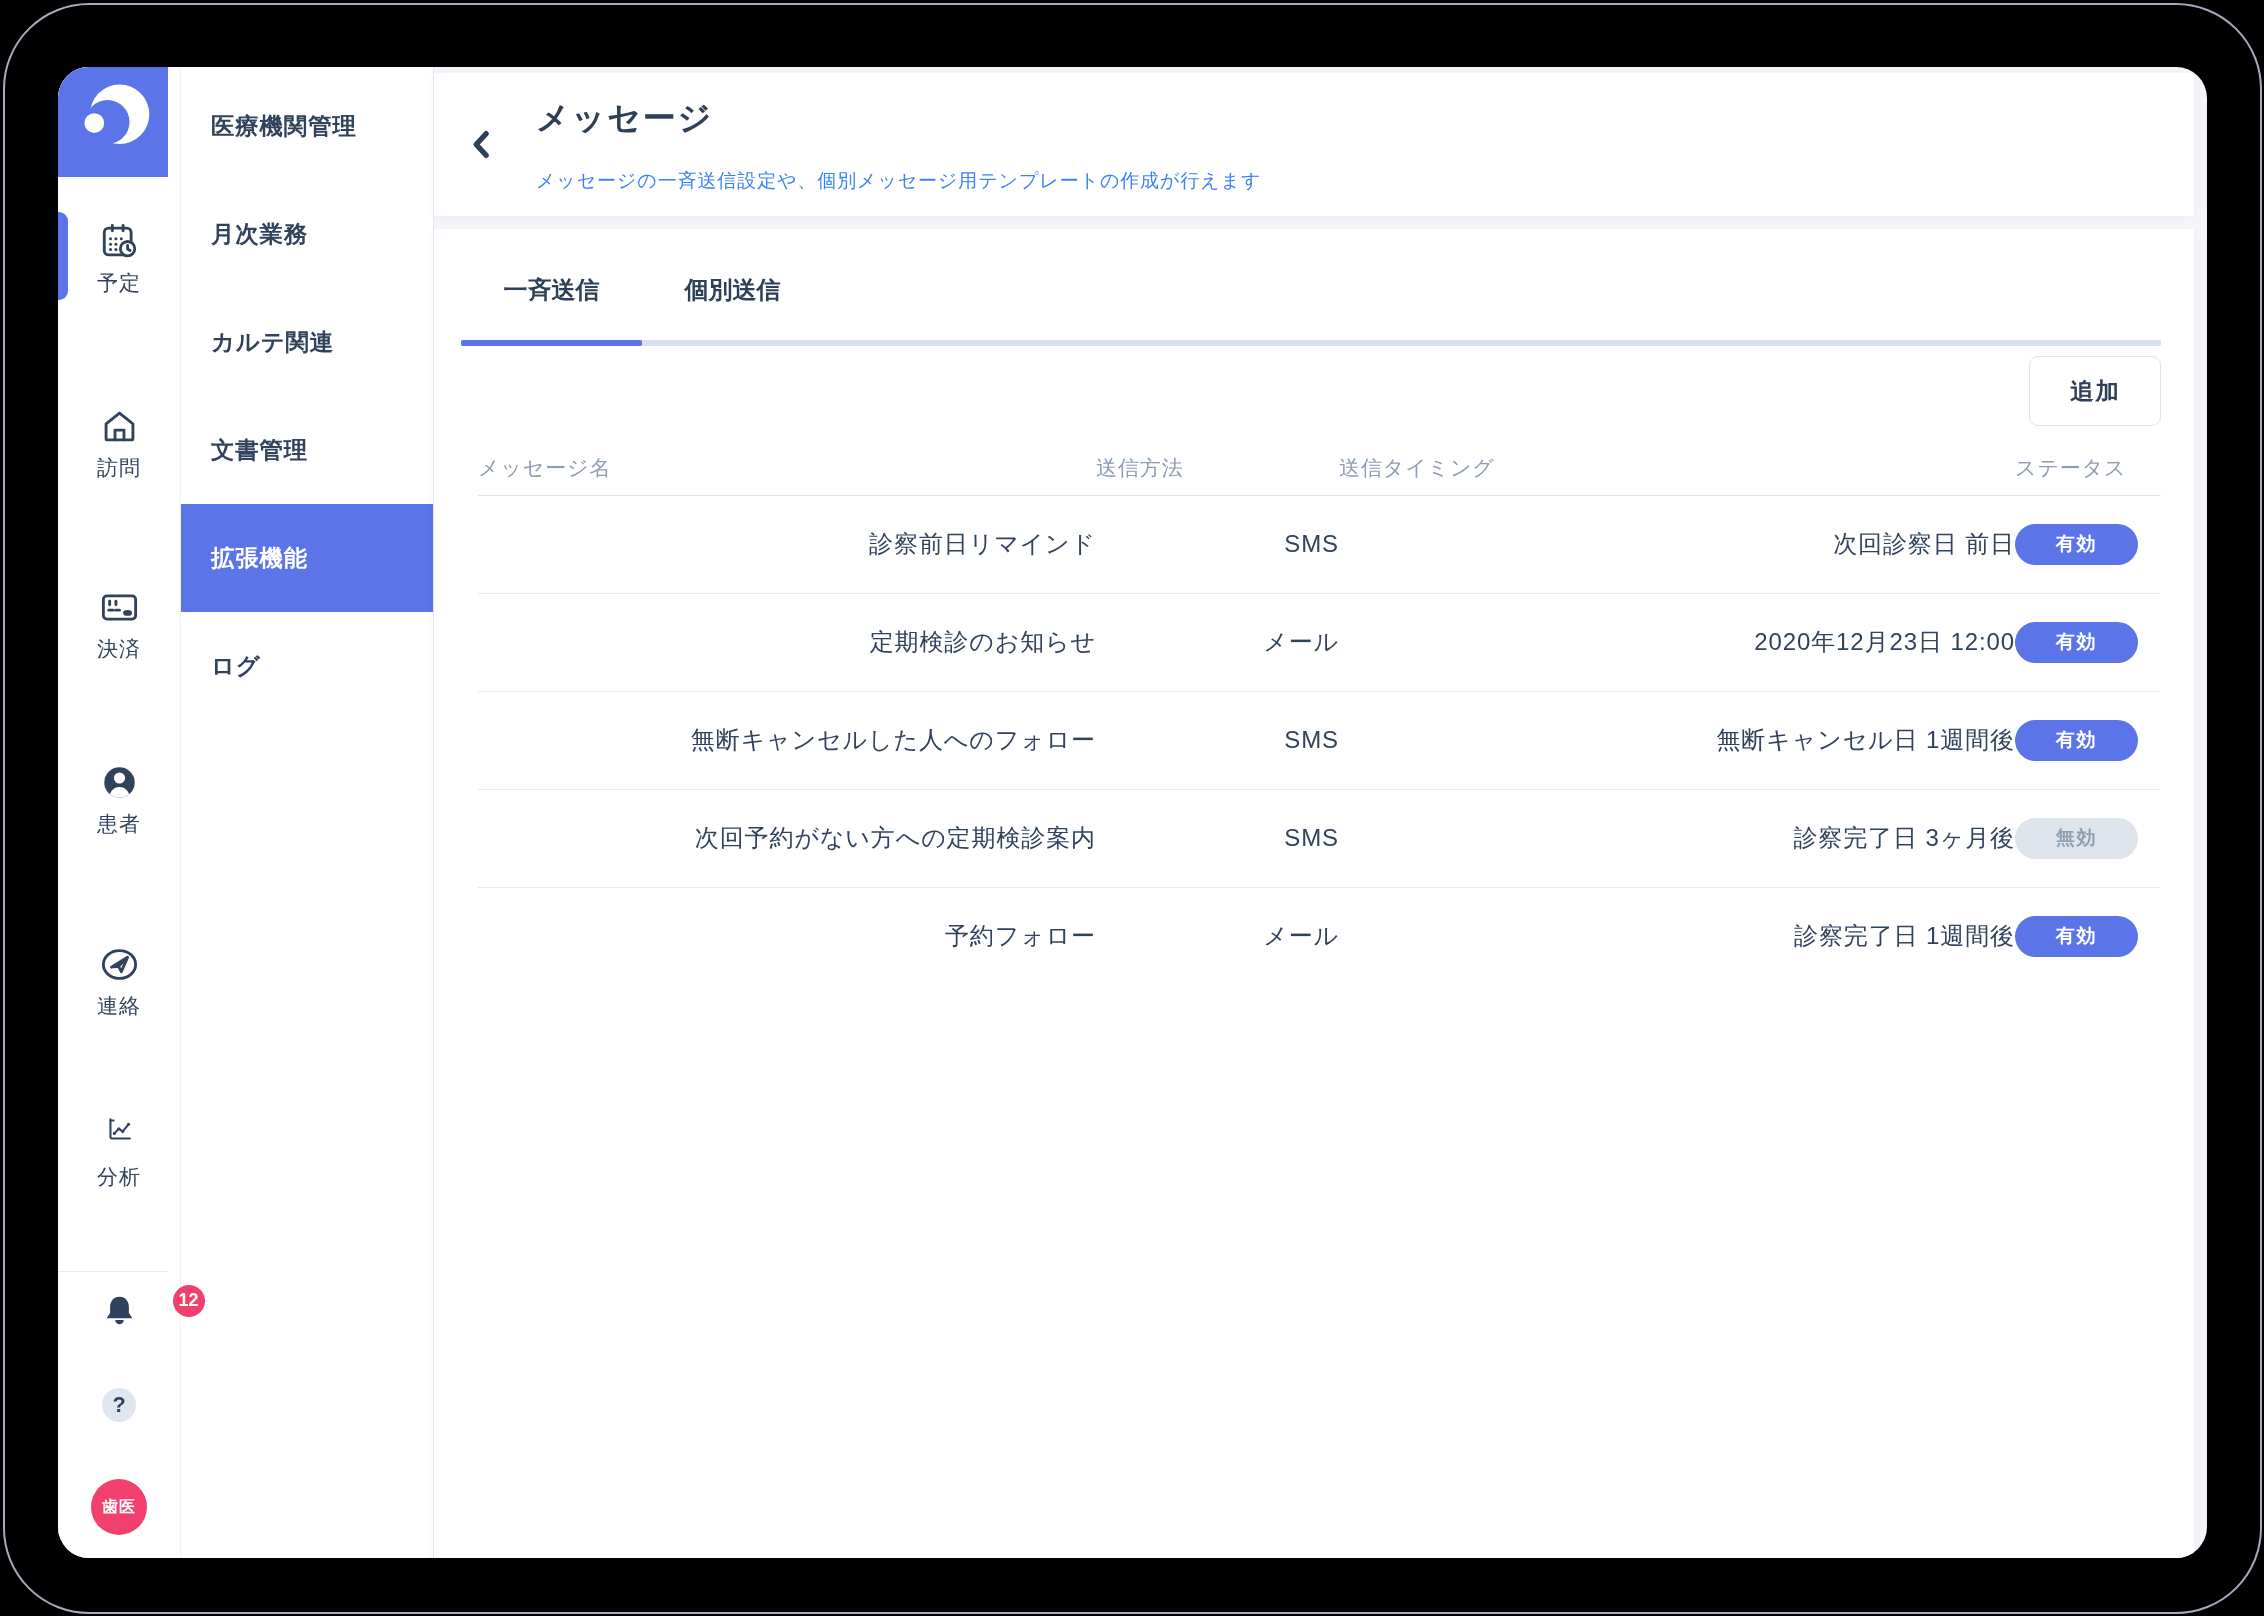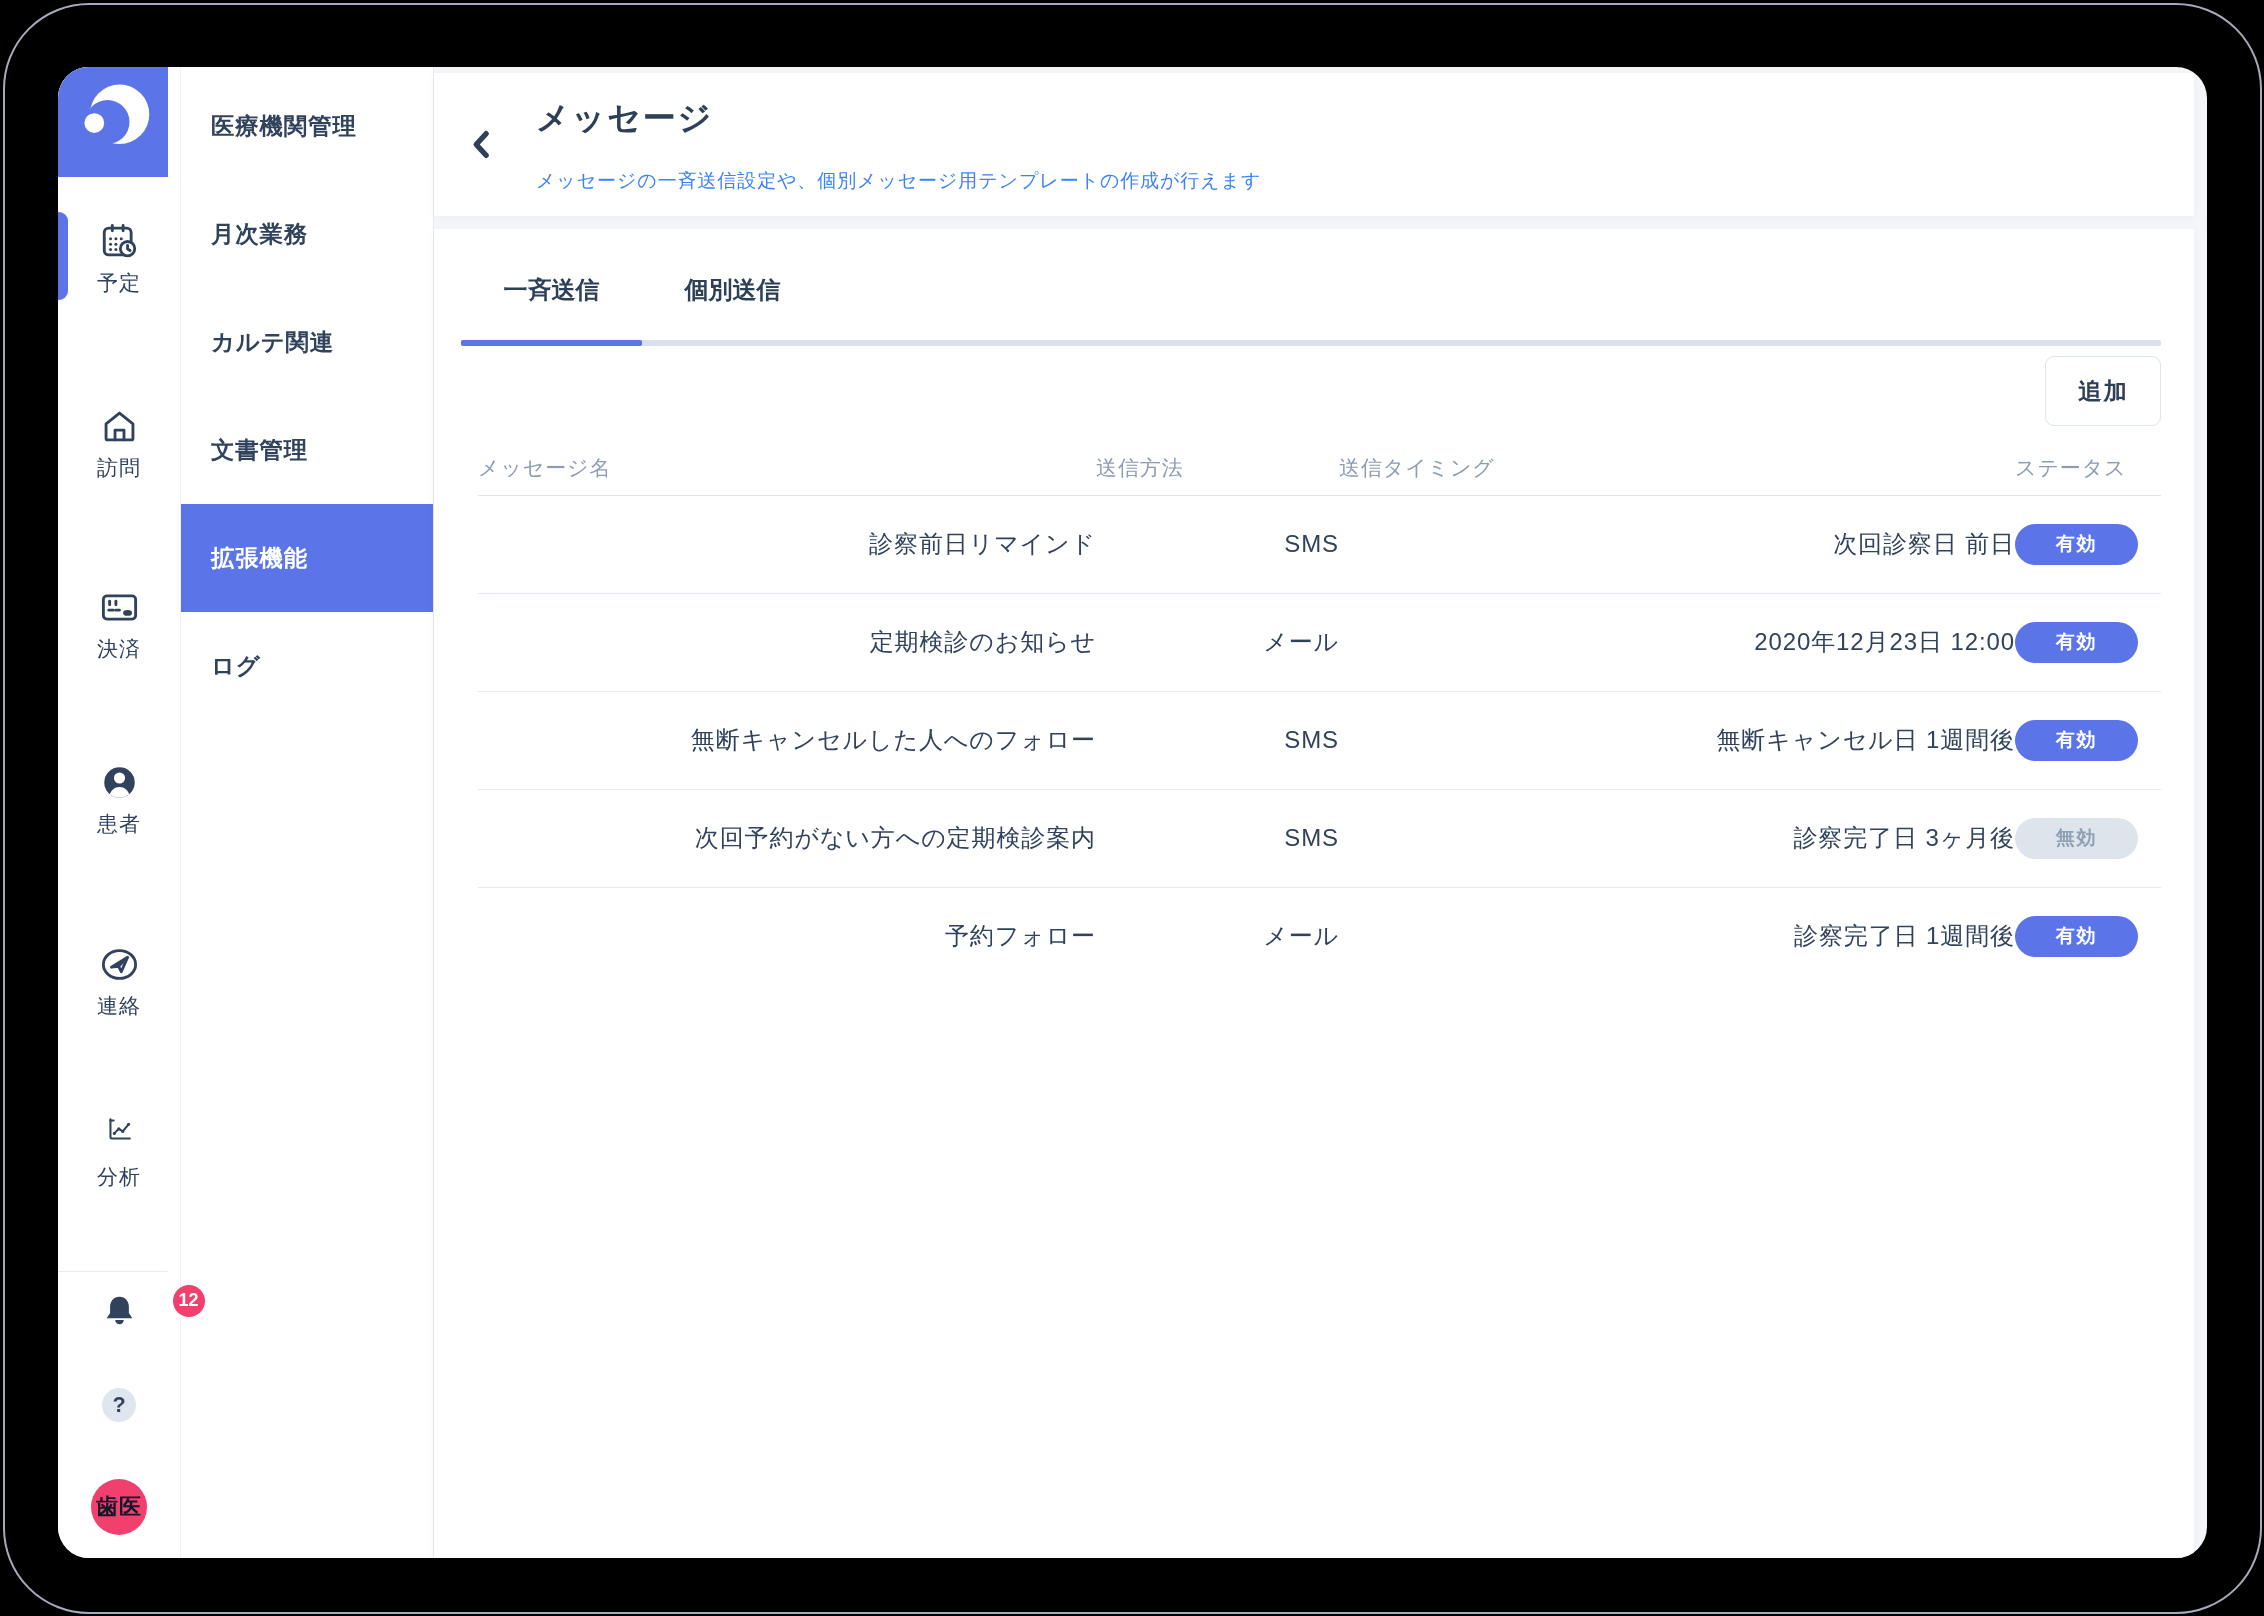--- a/index.html
+++ b/index.html
@@ -20,22 +20,22 @@
   .rail-divider{position:absolute;left:0;top:1204px;width:110px;border-top:1.8px solid #e6ecf4;}
   .bell-wrap{position:absolute;left:0;top:1217px;width:122px;height:56px;display:flex;align-items:center;justify-content:center;cursor:pointer;}
   .bell-wrap svg{width:41px;height:41px;}
   .notif-badge{position:absolute;left:74px;top:-5.4px;width:32px;height:32px;border-radius:50%;
                background:#f2406e;color:#fff;font-size:18px;font-weight:700;display:flex;align-items:center;justify-content:center;}
   .bell-inner{position:relative;}
   .help-btn{position:absolute;left:0;top:1321px;width:122px;display:flex;justify-content:center;cursor:pointer;}
   .help-circle{width:34px;height:34px;border-radius:50%;background:#dfe6ef;color:#31435c;
                font-size:21.6px;font-weight:700;display:flex;align-items:center;justify-content:center;}
   .avatar{position:absolute;left:0;top:1412px;width:122px;display:flex;justify-content:center;cursor:pointer;}
-  .avatar-circle{width:56px;height:56px;border-radius:50%;background:#f2406e;color:#0f172a;
-                 font-size:22px;font-weight:700;display:flex;align-items:center;justify-content:center;letter-spacing:0.9px;}
+  .avatar-circle{width:56px;height:56px;border-radius:50%;background:#f2406e;color:#ffffff;
+                 font-size:16px;font-weight:700;display:flex;align-items:center;justify-content:center;letter-spacing:0.9px;}
 
   
   .menu{width:254px;flex:0 0 254px;background:#fff;border-left:0.9px solid #eef2f7;border-right:0.9px solid #e4eaf2;padding-top:5.4px;box-sizing:border-box;}
   .menu-item{height:108px;display:flex;align-items:center;padding-left:30px;box-sizing:border-box;
              font-size:23.4px;font-weight:600;color:#31435c;cursor:pointer;letter-spacing:0.9px;}
   .menu-item.active{background:#5b74e8;color:#fff;}
 
   
   .main{flex:1;display:flex;flex-direction:column;margin-right:12.6px;min-width:0;}
   .header-card{margin-top:6.3px;height:143px;background:#fff;display:flex;align-items:center;
@@ -45,21 +45,21 @@
   .title-block{margin-left:40px;}
   .page-title{font-size:33px;font-weight:700;color:#2e4057;letter-spacing:1.8px;}
   .page-subtitle{margin-top:27px;font-size:19px;color:#3b82f6;letter-spacing:0.9px;}
 
   .content-card{position:relative;margin-top:12.6px;flex:1;background:#fff;box-sizing:border-box;
                 box-shadow:0 1.8px 9px rgba(60,80,130,.05);}
   .tabs{display:flex;padding:43px 0 0 27px;}
   .tab{width:181px;text-align:center;font-size:24px;font-weight:700;color:#2e4057;height:47px;line-height:36px;cursor:pointer;}
   .tab-track{position:relative;margin-left:27px;margin-right:33px;height:5.4px;background:#d8e1ed;border-radius:1.8px;margin-top:21.6px;}
   .tab-indicator{position:absolute;left:0;top:0;width:181px;height:5.4px;background:#5b74e8;border-radius:1.8px;}
-  .add-btn{position:absolute;top:127px;right:33px;width:116px;height:70px;background:#fff;
+  .add-btn{position:absolute;top:127px;right:33px;width:132px;height:70px;background:#fff;
            border:1.8px solid #dce4f0;border-radius:9px;font-size:23.4px;font-weight:600;color:#2e4057;
            display:flex;align-items:center;justify-content:center;cursor:pointer;letter-spacing:1.8px;box-sizing:border-box;}
   .table{margin:95px 33px 0 44px;}
   .trow{display:grid;grid-template-columns:618px 243px 676px 146px;align-items:center;}
   .trow.thead{height:54px;border-bottom:1.8px solid #dce5f0;}
   .th{font-size:21px;font-weight:500;color:#8b9cb3;letter-spacing:0.9px;}
   .trow.tdata{height:97px;border-bottom:0.9px solid #e3eaf3;cursor:pointer;text-align:right;}
   .trow.tdata.last{border-bottom:none;}
   .td{font-size:24px;color:#31435c;letter-spacing:0.9px;white-space:nowrap;overflow:hidden;}
   .badge{width:123px;height:41px;border-radius:21px;background:#5b74e8;color:#fff;font-size:19px;

